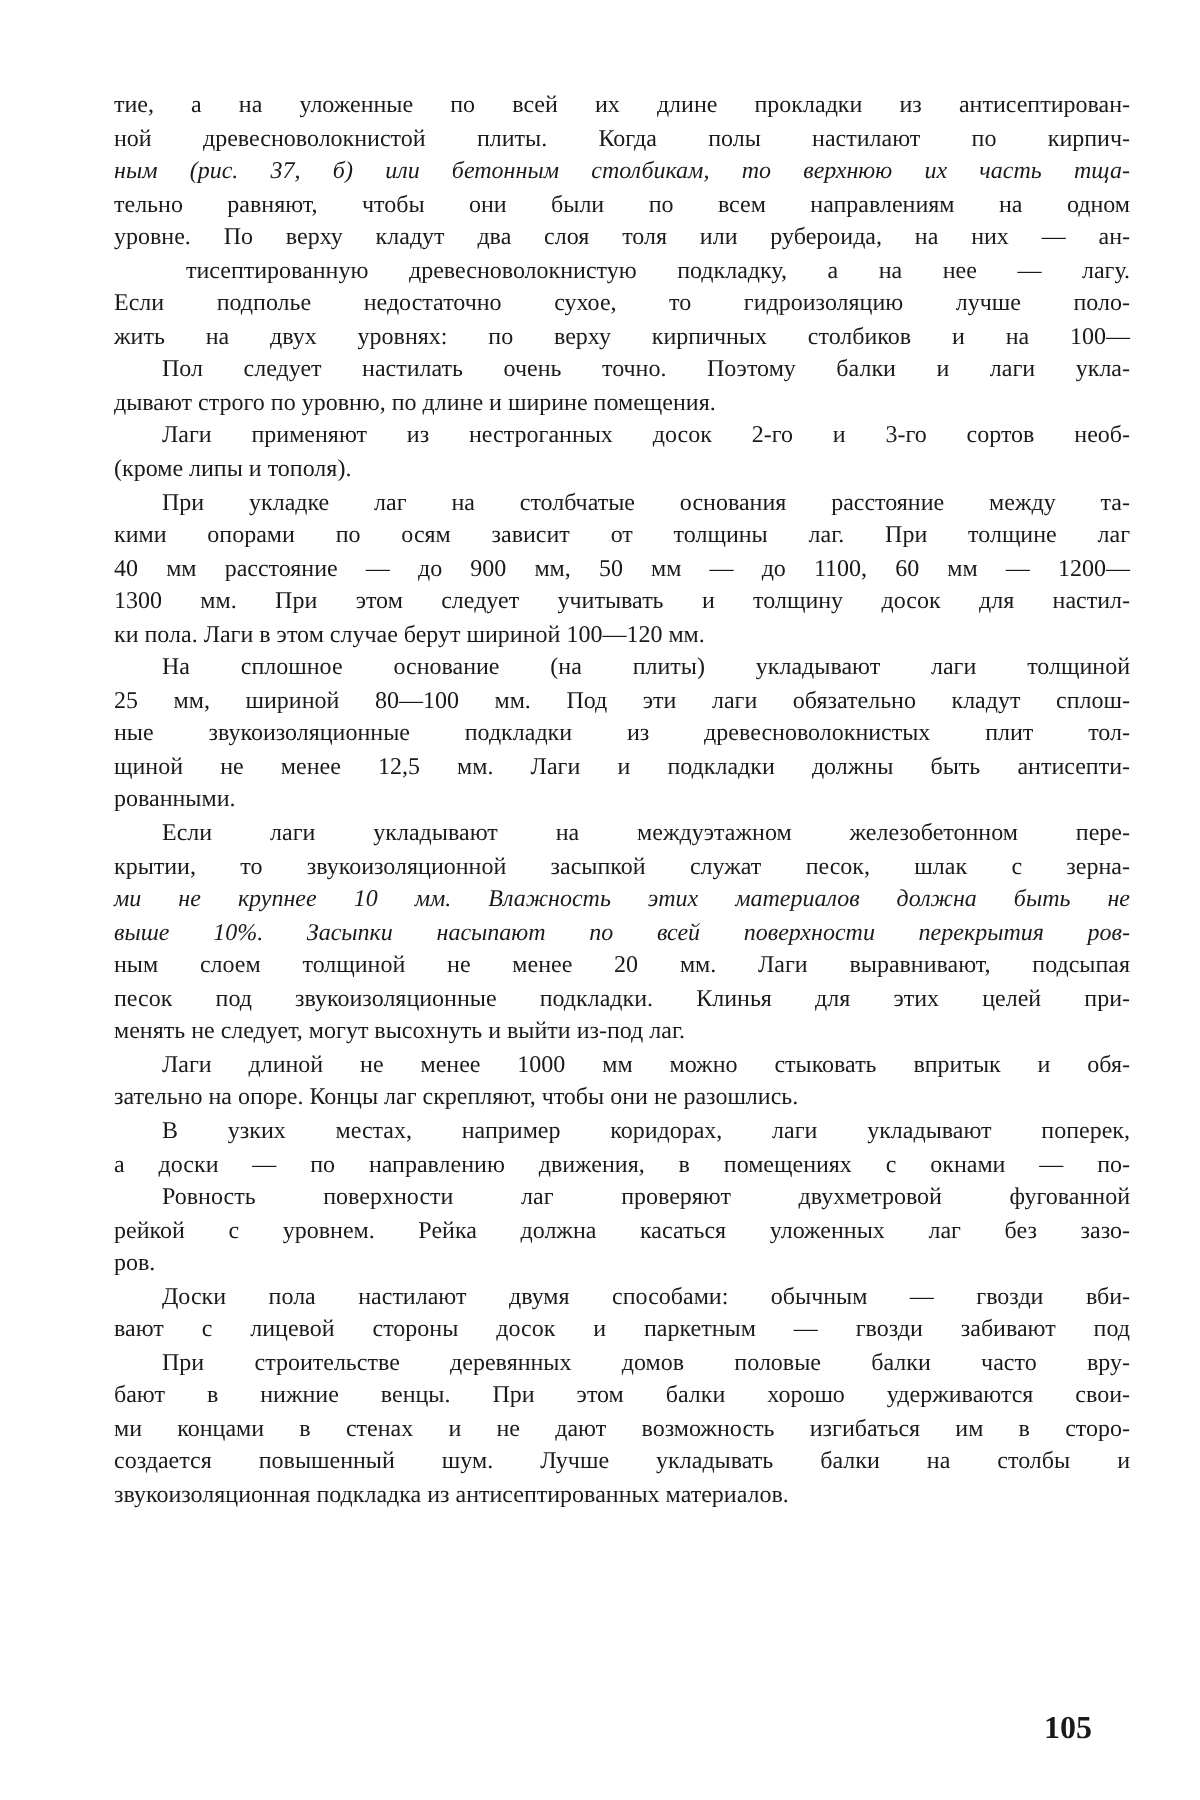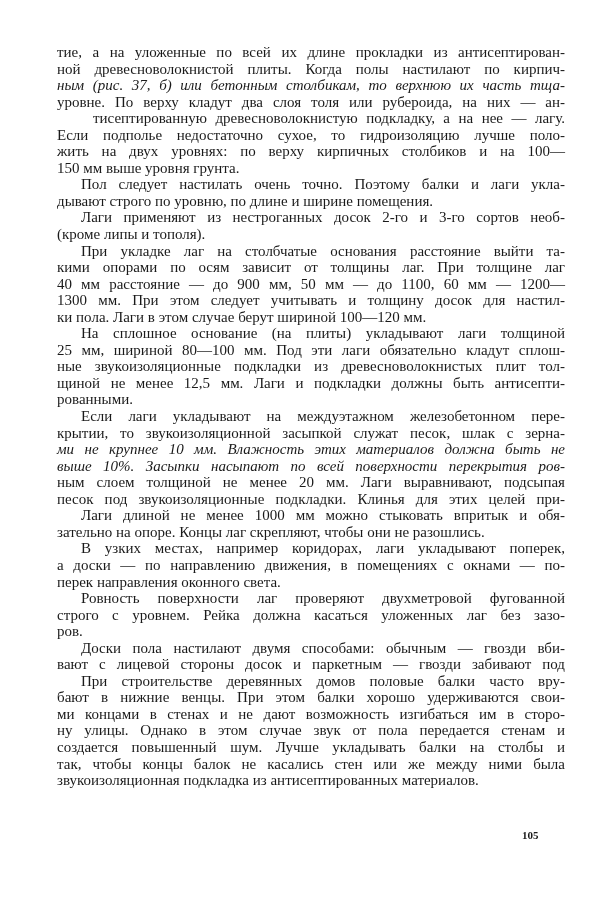--- a/index.html
+++ b/index.html
@@ -8,78 +8,76 @@
     position: relative;
     font-family: "Liberation Serif", "DejaVu Serif", serif;
     color: #1a1a1a;
   }
   .page {
     position: absolute; left: 57px; top: 44px; width: 508px;
   }
   .line {
     display: block;
     height: 16.55px;
-    font-size: 15px;
+    font-size: 12px;
     line-height: 16.55px;
     white-space: nowrap;
     overflow: visible;
     text-align: justify;
     text-align-last: justify;
   }
   .line.last { text-align-last: left; }
   .line.ind { padding-left: 24px; }
   .pagenum {
-    position: absolute; left: 522px; top: 829px;
-    font-size: 11px; font-weight: bold;
+    position: absolute; left: 522px; top: 856px;
+    font-size: 16px; font-weight: bold;
     font-family: "Liberation Serif", serif;
   }
 </style>
 </head>
 <body>
 
 <div class="page" id="page-body">
     <span class="line" style="word-spacing: 0px;">тие, а на уложенные по всей их длине прокладки из антисептирован-</span>
     <span class="line" style="word-spacing: 0px;">ной древесноволокнистой плиты. Когда полы настилают по кирпич-</span>
     <span class="line" style="word-spacing: 0px; font-style: italic;">ным (рис. 37, б) или бетонным столбикам, то верхнюю их часть тща-</span>
+    <span class="line" style="word-spacing: 0px;">тельно равняют, чтобы они были по всем направлениям на одном</span>
     <span class="line" style="word-spacing: 0px;">уровне. По верху кладут два слоя толя или рубероида, на них — ан-</span>
     <span class="line" style="word-spacing: 0px; margin-left: 36px;">тисептированную древесноволокнистую подкладку, а на нее — лагу.</span>
     <span class="line" style="word-spacing: 0px;">Если подполье недостаточно сухое, то гидроизоляцию лучше поло-</span>
     <span class="line" style="word-spacing: 0px;">жить на двух уровнях: по верху кирпичных столбиков и на 100—</span>
-    <span class="line last">150 мм выше уровня грунта.</span>
     <span class="line ind" style="word-spacing: 0px;">Пол следует настилать очень точно. Поэтому балки и лаги укла-</span>
     <span class="line last">дывают строго по уровню, по длине и ширине помещения.</span>
     <span class="line ind" style="word-spacing: 0px;">Лаги применяют из нестроганных досок 2-го и 3-го сортов необ-</span>
     <span class="line last">(кроме липы и тополя).</span>
-    <span class="line ind" style="word-spacing: 0px;">При укладке лаг на столбчатые основания расстояние выйти та-</span>
+    <span class="line ind" style="word-spacing: 0px;">При укладке лаг на столбчатые основания расстояние между та-</span>
     <span class="line" style="word-spacing: 0px;">кими опорами по осям зависит от толщины лаг. При толщине лаг</span>
     <span class="line" style="word-spacing: 0px;">40 мм расстояние — до 900 мм, 50 мм — до 1100, 60 мм — 1200—</span>
     <span class="line" style="word-spacing: 0px;">1300 мм. При этом следует учитывать и толщину досок для настил-</span>
     <span class="line last">ки пола. Лаги в этом случае берут шириной 100—120 мм.</span>
     <span class="line ind" style="word-spacing: 0px;">На сплошное основание (на плиты) укладывают лаги толщиной</span>
     <span class="line" style="word-spacing: 0px;">25 мм, шириной 80—100 мм. Под эти лаги обязательно кладут сплош-</span>
     <span class="line" style="word-spacing: 0px;">ные звукоизоляционные подкладки из древесноволокнистых плит тол-</span>
     <span class="line" style="word-spacing: 0px;">щиной не менее 12,5 мм. Лаги и подкладки должны быть антисепти-</span>
     <span class="line last">рованными.</span>
     <span class="line ind" style="word-spacing: 0px;">Если лаги укладывают на междуэтажном железобетонном пере-</span>
     <span class="line" style="word-spacing: 0px;">крытии, то звукоизоляционной засыпкой служат песок, шлак с зерна-</span>
     <span class="line" style="word-spacing: 0px; font-style: italic;">ми не крупнее 10 мм. Влажность этих материалов должна быть не</span>
     <span class="line" style="word-spacing: 0px; font-style: italic;">выше 10%. Засыпки насыпают по всей поверхности перекрытия ров-</span>
     <span class="line" style="word-spacing: 0px;">ным слоем толщиной не менее 20 мм. Лаги выравнивают, подсыпая</span>
     <span class="line" style="word-spacing: 0px;">песок под звукоизоляционные подкладки. Клинья для этих целей при-</span>
+    <span class="line last">менять не следует, могут высохнуть и выйти из-под лаг.</span>
     <span class="line ind" style="word-spacing: 0px;">Лаги длиной не менее 1000 мм можно стыковать впритык и обя-</span>
     <span class="line last">зательно на опоре. Концы лаг скрепляют, чтобы они не разошлись.</span>
     <span class="line ind" style="word-spacing: 0px;">В узких местах, например коридорах, лаги укладывают поперек,</span>
     <span class="line" style="word-spacing: 0px;">а доски — по направлению движения, в помещениях с окнами — по-</span>
-    <span class="line last">перек направления оконного света.</span>
     <span class="line ind" style="word-spacing: 0px;">Ровность поверхности лаг проверяют двухметровой фугованной</span>
-    <span class="line" style="word-spacing: 0px;">строго с уровнем. Рейка должна касаться уложенных лаг без зазо-</span>
+    <span class="line" style="word-spacing: 0px;">рейкой с уровнем. Рейка должна касаться уложенных лаг без зазо-</span>
     <span class="line last">ров.</span>
     <span class="line ind" style="word-spacing: 0px;">Доски пола настилают двумя способами: обычным — гвозди вби-</span>
     <span class="line" style="word-spacing: 0px;">вают с лицевой стороны досок и паркетным — гвозди забивают под</span>
     <span class="line ind" style="word-spacing: 0px;">При строительстве деревянных домов половые балки часто вру-</span>
     <span class="line" style="word-spacing: 0px;">бают в нижние венцы. При этом балки хорошо удерживаются свои-</span>
     <span class="line" style="word-spacing: 0px;">ми концами в стенах и не дают возможность изгибаться им в сторо-</span>
-    <span class="line" style="word-spacing: 0px;">ну улицы. Однако в этом случае звук от пола передается стенам и</span>
     <span class="line" style="word-spacing: 0px;">создается повышенный шум. Лучше укладывать балки на столбы и</span>
-    <span class="line" style="word-spacing: 0px;">так, чтобы концы балок не касались стен или же между ними была</span>
     <span class="line last">звукоизоляционная подкладка из антисептированных материалов.</span>
   </div>
 <div class="pagenum">105</div>
 
 </body></html>

